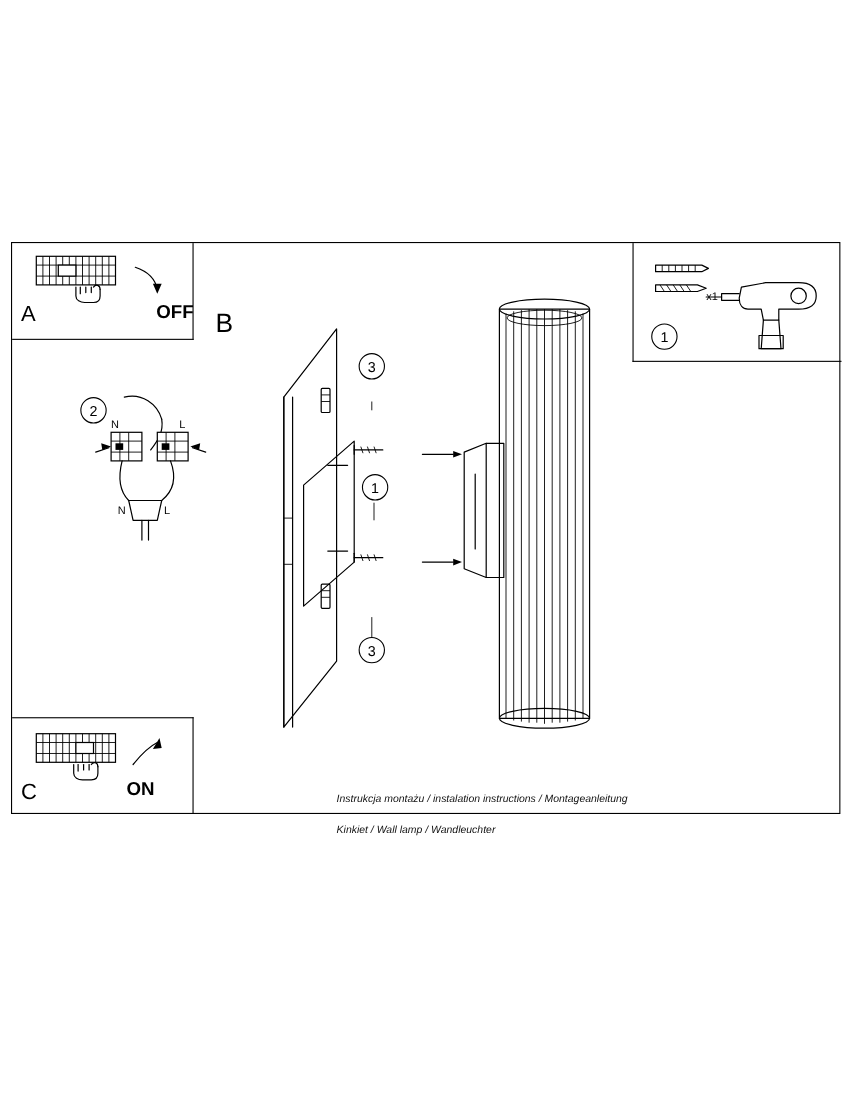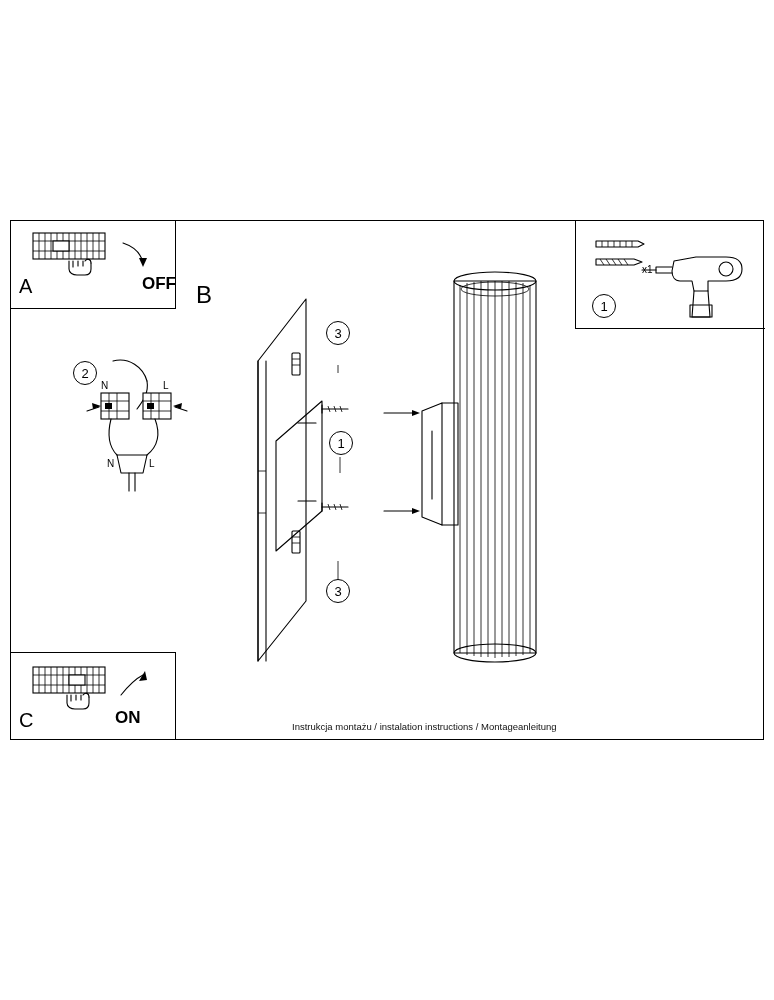--- a/index.html
+++ b/index.html
@@ -359,17 +359,18 @@
       <path class="stroke-thin" d="M104 212 L104 196"></path>
       <path class="stroke-thin" d="M102 112 L102 104"></path>
       <path class="stroke-thin" d="M102 300 L102 322"></path>
     </svg>
 
     <div class="badge" style="left:93px; top:170px;">1</div>
     <div class="badge" style="left:90px; top:60px;">3</div>
     <div class="badge" style="left:90px; top:318px;">3</div>
   </div>
 
-  <div class="caption" style="left:281px; top:485px; width:450px;">
+  <div class="caption" style="left:295px; top:485px; width:450px;font-style:italic;">
     <div>Instrukcja montażu / instalation instructions / Montageanleitung</div>
+    <div>Kinkiet / Wall lamp / Wandleuchter</div>
   </div>
 
 </div>
 
 </body></html>

